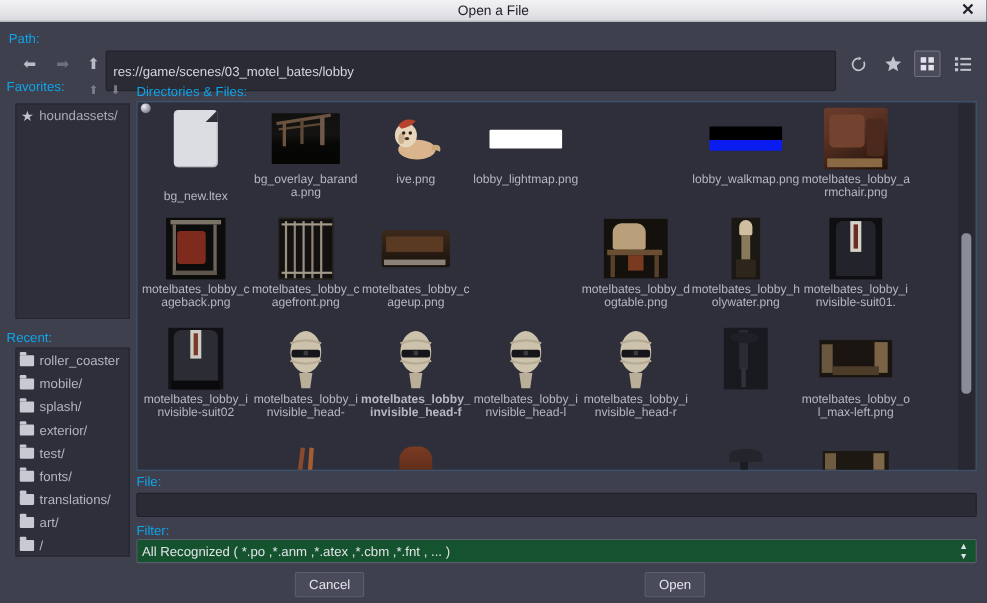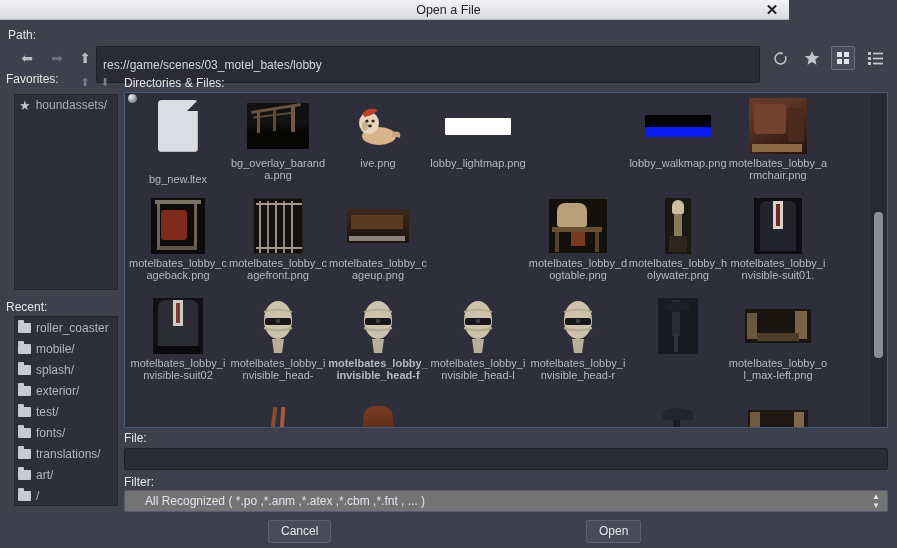--- a/index.html
+++ b/index.html
@@ -8,37 +8,37 @@
     overflow: hidden;
     font-family: "Liberation Sans", sans-serif;
     background: #3b3c4a;
     color: #c9cbd6;
     font-size: 12px;
   }
   #app { position: relative; width: 897px; height: 548px; background: #3f404e; }
 
   
   .titlebar {
-    position: absolute; left: 0; top: 0; width: 789px; height: 20px;
+    position: absolute; left: 0; top: 0; width: 897px; height: 20px;
     background: linear-gradient(to bottom, #f2f2f4 0%, #e6e6ea 55%, #d9d9de 100%);
     border-bottom: 1px solid #b9b9c0;
   }
   .titlebar-text {
     position: absolute; left: 0; top: 0; width: 897px; height: 20px;
     line-height: 20px; text-align: center;
     color: #20212a; font-size: 12.5px;
   }
   .titlebar-close {
     position: absolute; right: 6px; top: 0; width: 22px; height: 20px;
     line-height: 19px; text-align: center; color: #20212a;
     font-size: 15px; font-weight: 700; cursor: pointer;
   }
 
   
-  .lbl { color: #e5e5e5; font-size: 12px; line-height: 14px; white-space: nowrap; }
+  .lbl { color: #0ea5e9; font-size: 12px; line-height: 14px; white-space: nowrap; }
 
   
   #path-label { position: absolute; left: 8px; top: 28px; }
   .navbtn {
     position: absolute; top: 48px; width: 22px; height: 20px;
     text-align: center; line-height: 20px; font-size: 14px;
     color: #b9bbc6; cursor: pointer; user-select: none;
   }
   .navbtn.dim { color: #6d6f7e; }
   #nav-back { left: 16px; }
@@ -167,22 +167,22 @@
   #file-label { position: absolute; left: 124px; top: 431px; }
   #file-input {
     position: absolute; left: 124px; top: 448px; width: 764px; height: 22px;
     background: #2a2b35; border: 1px solid #1f202a; border-radius: 2px;
     color: #d4d6de; font-size: 12px; padding: 0 6px;
     font-family: "Liberation Sans", sans-serif;
   }
   #filter-label { position: absolute; left: 124px; top: 475px; }
   #filter-select {
     position: absolute; left: 124px; top: 490px; width: 764px; height: 22px;
-    background: #737373; border: 1px solid #5a5b6b; border-radius: 2px;
-    color: #e2e3ea; font-size: 12px; padding: 0 20px; line-height: 20px;
+    background: #14532d; border: 1px solid #5a5b6b; border-radius: 2px;
+    color: #e2e3ea; font-size: 12px; padding: 0 4px; line-height: 20px;
     cursor: pointer;
   }
   #filter-arrows {
     position: absolute; left: 870px; top: 492px; width: 12px; height: 18px;
     display: flex; flex-direction: column; align-items: center;
     justify-content: center; gap: 2px; color: #e2e3ea; font-size: 8px;
     line-height: 7px; pointer-events: none;
   }
 
   .dlgbtn {

